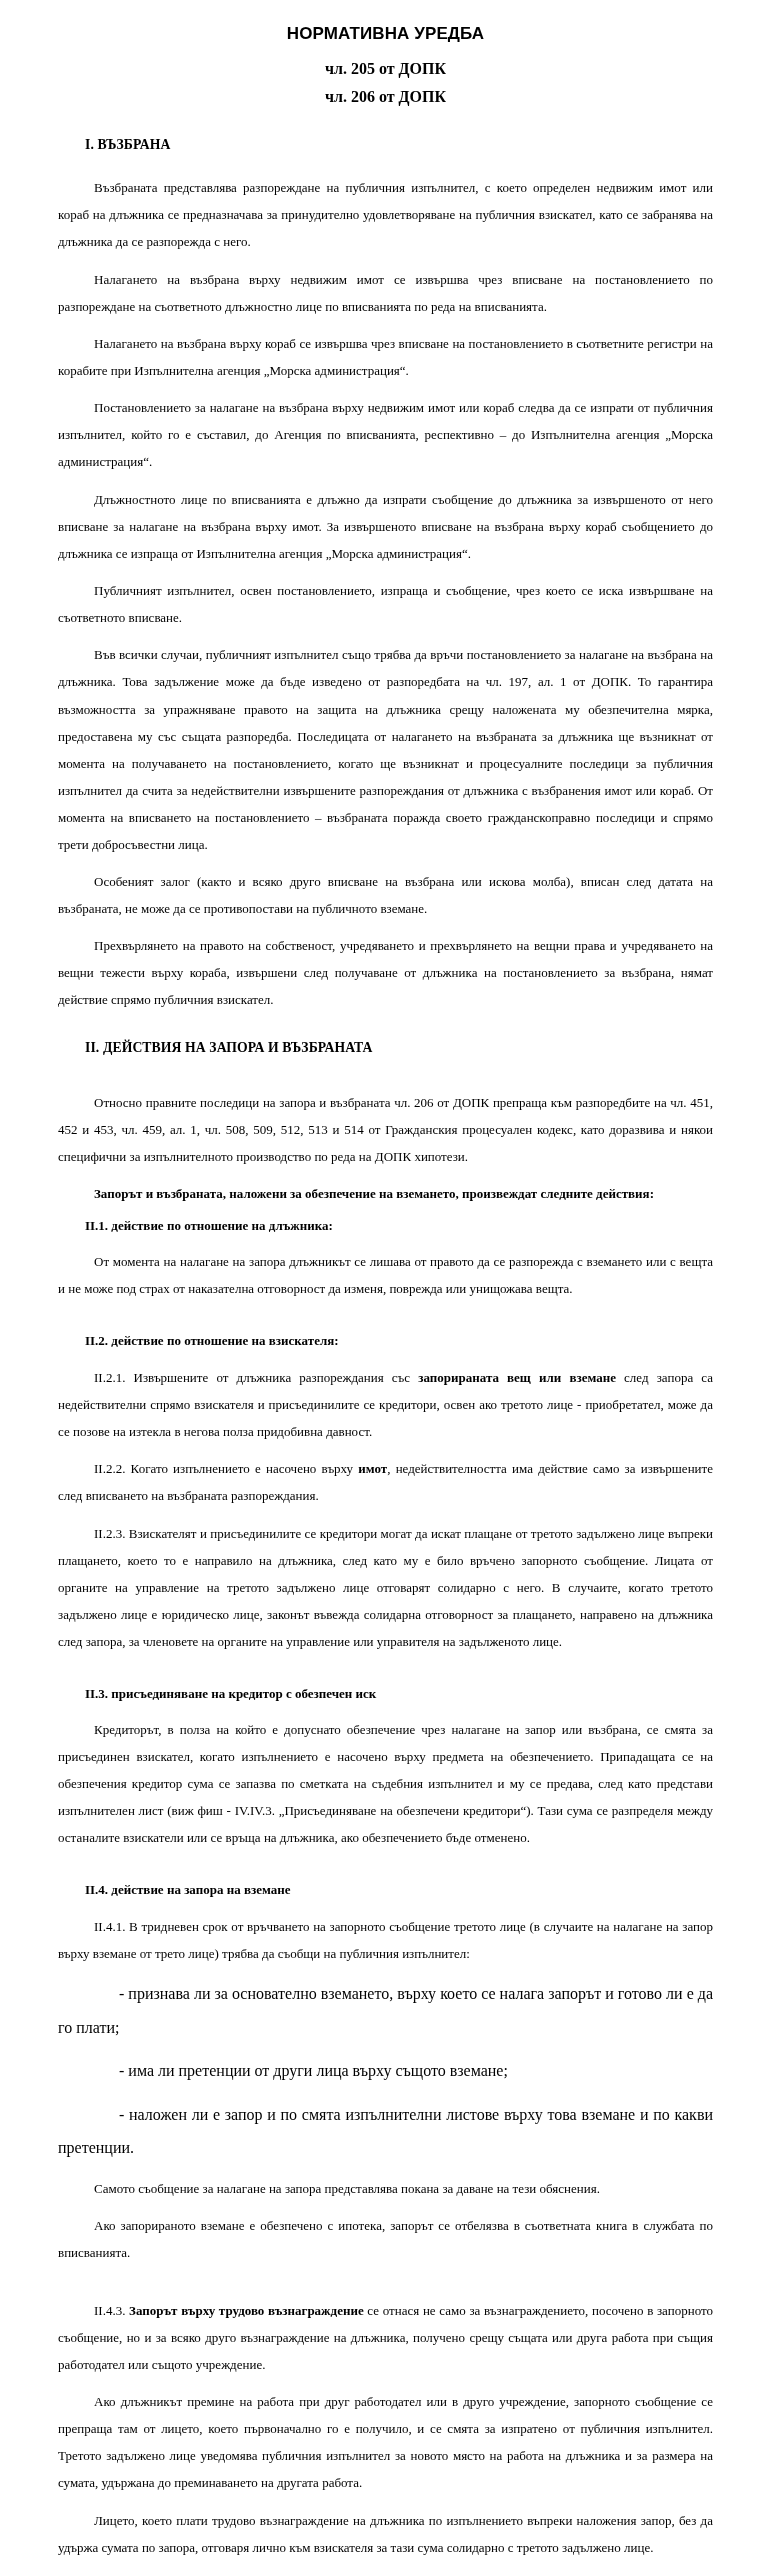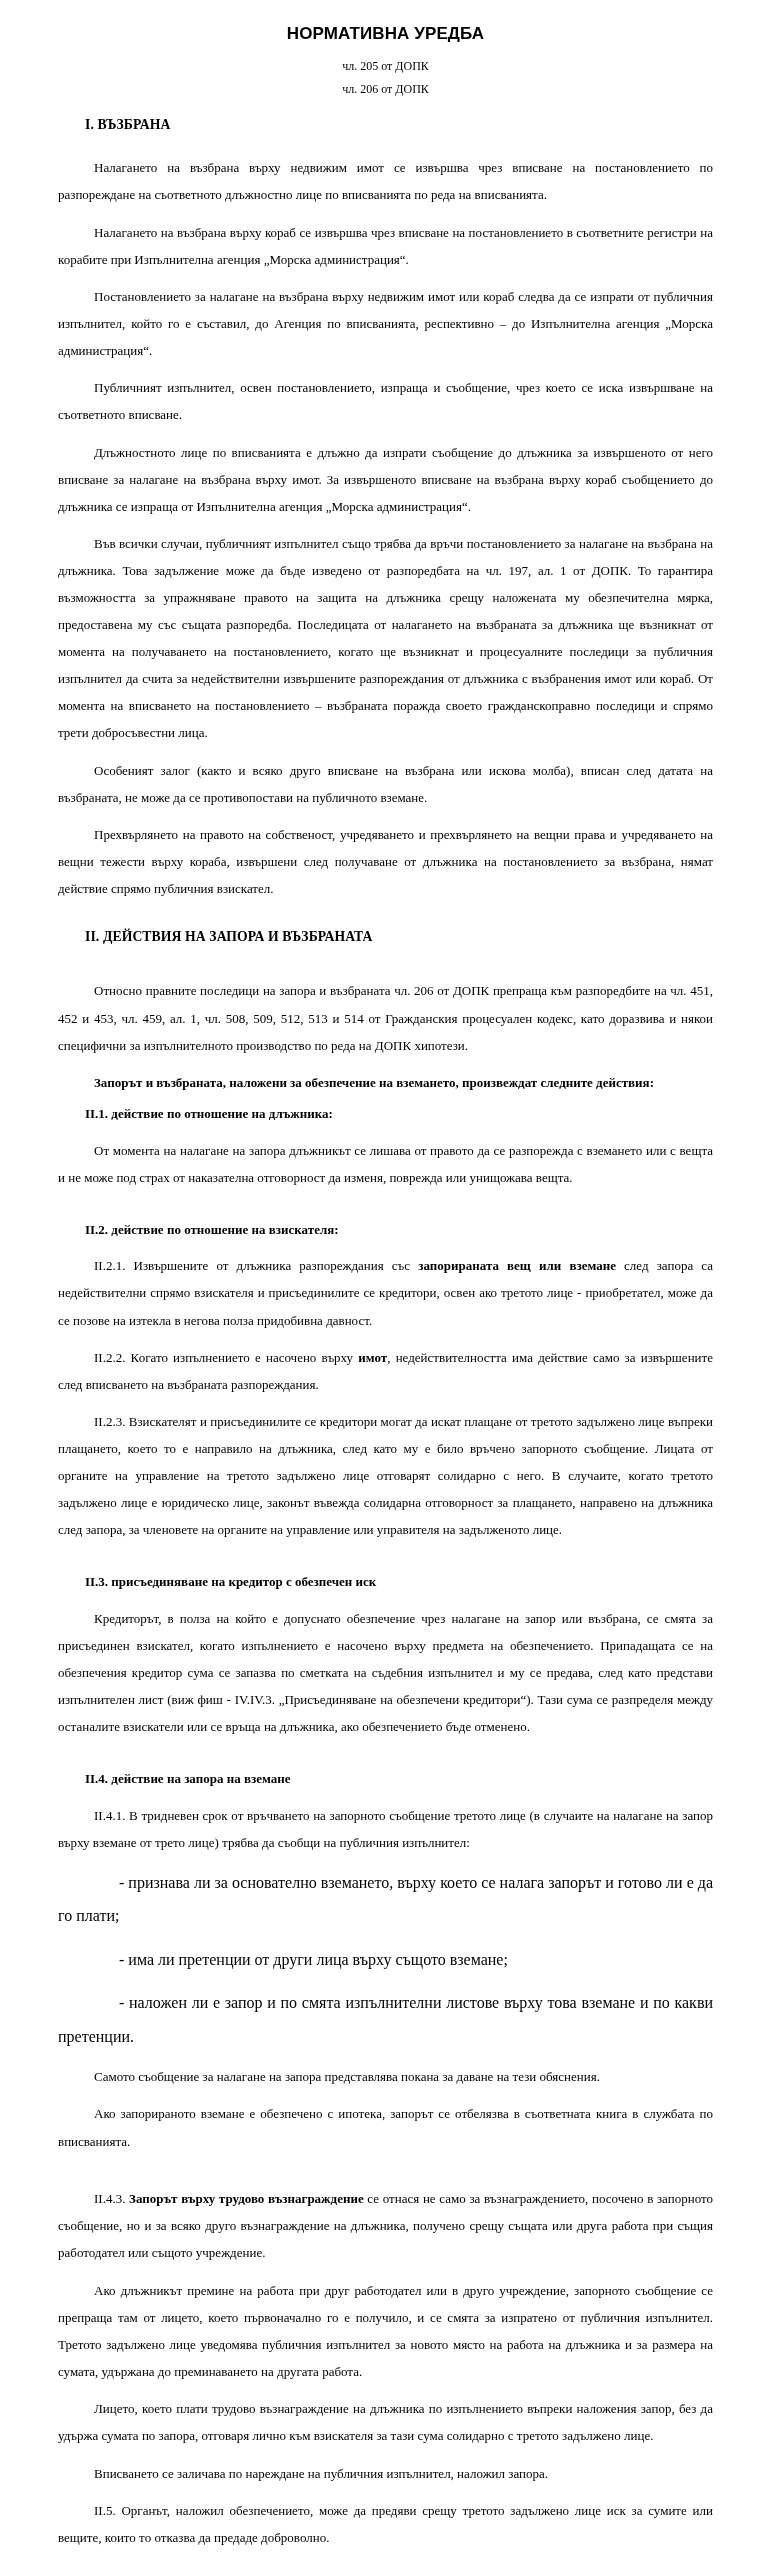--- a/index.html
+++ b/index.html
@@ -26,27 +26,27 @@
     font-family: "Liberation Sans", "DejaVu Sans", sans-serif;
     font-weight: bold;
     font-size: 17px;
     text-align: center;
     letter-spacing: 0.1px;
     margin: 5.2px 0 15.5px 0;
     line-height: 1.1;
   }
   .article-ref {
     font-family: "Liberation Serif", "DejaVu Serif", serif;
-    font-weight: normal;
-    font-size: 12px;
+    font-weight: bold;
+    font-size: 16px;
     text-align: center;
     margin: 0 0 8.2px 0;
     line-height: 1.25;
   }
-  .article-ref.second { margin-bottom: 20px; }
+  .article-ref.second { margin-bottom: 30px; }
 
   
   .section-heading {
     font-weight: bold;
     font-size: 13.7px;
     text-align: left;
     margin: 0 0 20.6px 0;
     padding-left: 27px;
     line-height: 1.2;
     letter-spacing: 0.1px;
@@ -96,25 +96,26 @@
 <div class="page">
 
   <div class="doc-title">НОРМАТИВНА УРЕДБА</div>
 
   <div class="article-ref">чл. 205 от ДОПК</div>
 
   <div class="article-ref second">чл. 206 от ДОПК</div>
 
   <div class="section-heading">I. ВЪЗБРАНА</div>
 
+  <p class="body">Възбраната представлява разпореждане на публичния изпълнител, с което определен недвижим имот или кораб на длъжника се предназначава за принудително удовлетворяване на публичния взискател, като се забранява на длъжника да се разпорежда с него.</p>
   <p class="body">Налагането на възбрана върху недвижим имот се извършва чрез вписване на постановлението по разпореждане на съответното длъжностно лице по вписванията по реда на вписванията.</p>
   <p class="body">Налагането на възбрана върху кораб се извършва чрез вписване на постановлението в съответните регистри на корабите при Изпълнителна агенция „Морска администрация“.</p>
   <p class="body">Постановлението за налагане на възбрана върху недвижим имот или кораб следва да се изпрати от публичния изпълнител, който го е съставил, до Агенция по вписванията, респективно – до Изпълнителна агенция „Морска администрация“.</p>
+  <p class="body">Длъжностното лице по вписванията е длъжно да изпрати съобщение до длъжника за извършеното от него вписване за налагане на възбрана върху имот. За извършеното вписване на възбрана върху кораб съобщението до длъжника се изпраща от Изпълнителна агенция „Морска администрация“.</p>
   <p class="body">Публичният изпълнител, освен постановлението, изпраща и съобщение, чрез което се иска извършване на съответното вписване.</p>
-  <p class="body">Длъжностното лице по вписванията е длъжно да изпрати съобщение до длъжника за извършеното от него вписване за налагане на възбрана върху имот. За извършеното вписване на възбрана върху кораб съобщението до длъжника се изпраща от Изпълнителна агенция „Морска администрация“.</p>
   <p class="body">Във всички случаи, публичният изпълнител също трябва да връчи постановлението за налагане на възбрана на длъжника. Това задължение може да бъде изведено от разпоредбата на чл. 197, ал. 1 от ДОПК. То гарантира възможността за упражняване правото на защита на длъжника срещу наложената му обезпечителна мярка, предоставена му със същата разпоредба. Последицата от налагането на възбраната за длъжника ще възникнат от момента на получаването на постановлението, когато ще възникнат и процесуалните последици за публичния изпълнител да счита за недействителни извършените разпореждания от длъжника с възбранения имот или кораб. От момента на вписването на постановлението – възбраната поражда своето гражданскоправно последици и спрямо трети добросъвестни лица.</p>
   <p class="body">Особеният залог (както и всяко друго вписване на възбрана или искова молба), вписан след датата на възбраната, не може да се противопостави на публичното вземане.</p>
   <p class="body">Прехвърлянето на правото на собственост, учредяването и прехвърлянето на вещни права и учредяването на вещни тежести върху кораба, извършени след получаване от длъжника на постановлението за възбрана, нямат действие спрямо публичния взискател.</p>
 
   <div class="section-heading two">II. ДЕЙСТВИЯ НА ЗАПОРА И ВЪЗБРАНАТА</div>
 
   <p class="body">Относно правните последици на запора и възбраната чл. 206 от ДОПК препраща към разпоредбите на чл. 451, 452 и 453, чл. 459, ал. 1, чл. 508, 509, 512, 513 и 514 от Гражданския процесуален кодекс, като доразвива и някои специфични за изпълнителното производство по реда на ДОПК хипотези.</p>
 
   <p class="body">
     <b class="strong">Запорът и възбраната, наложени за обезпечение на вземането, произвеждат следните действия:</b>

